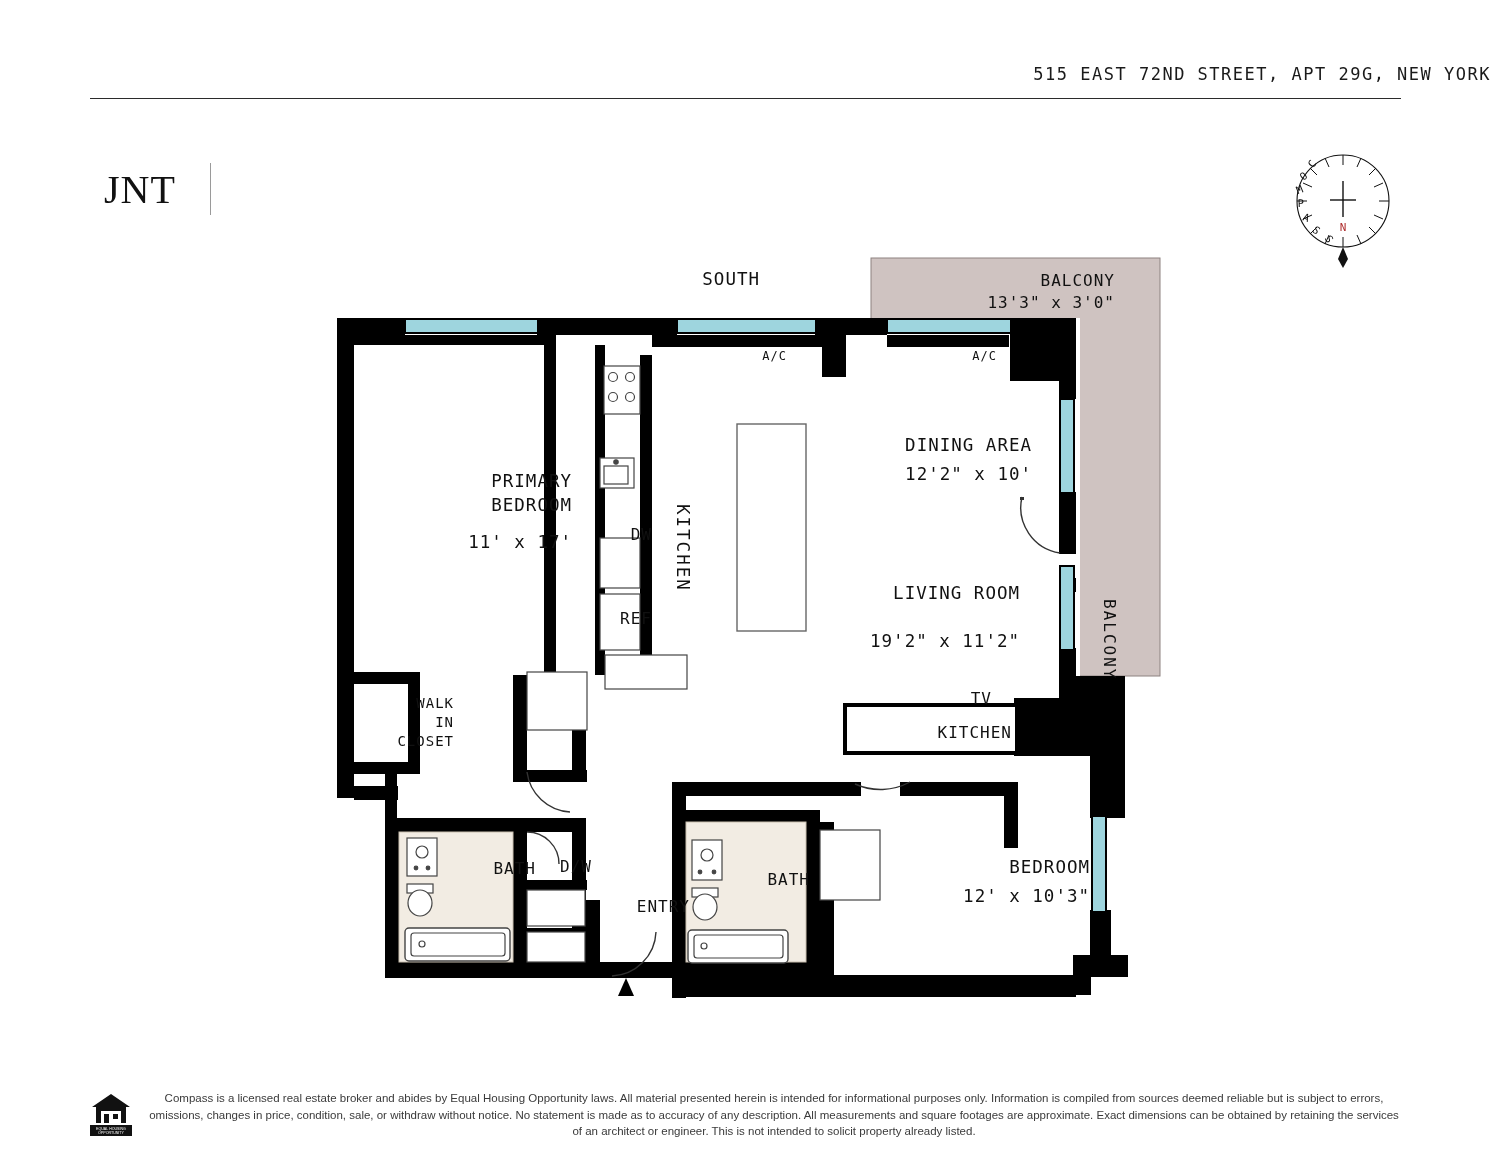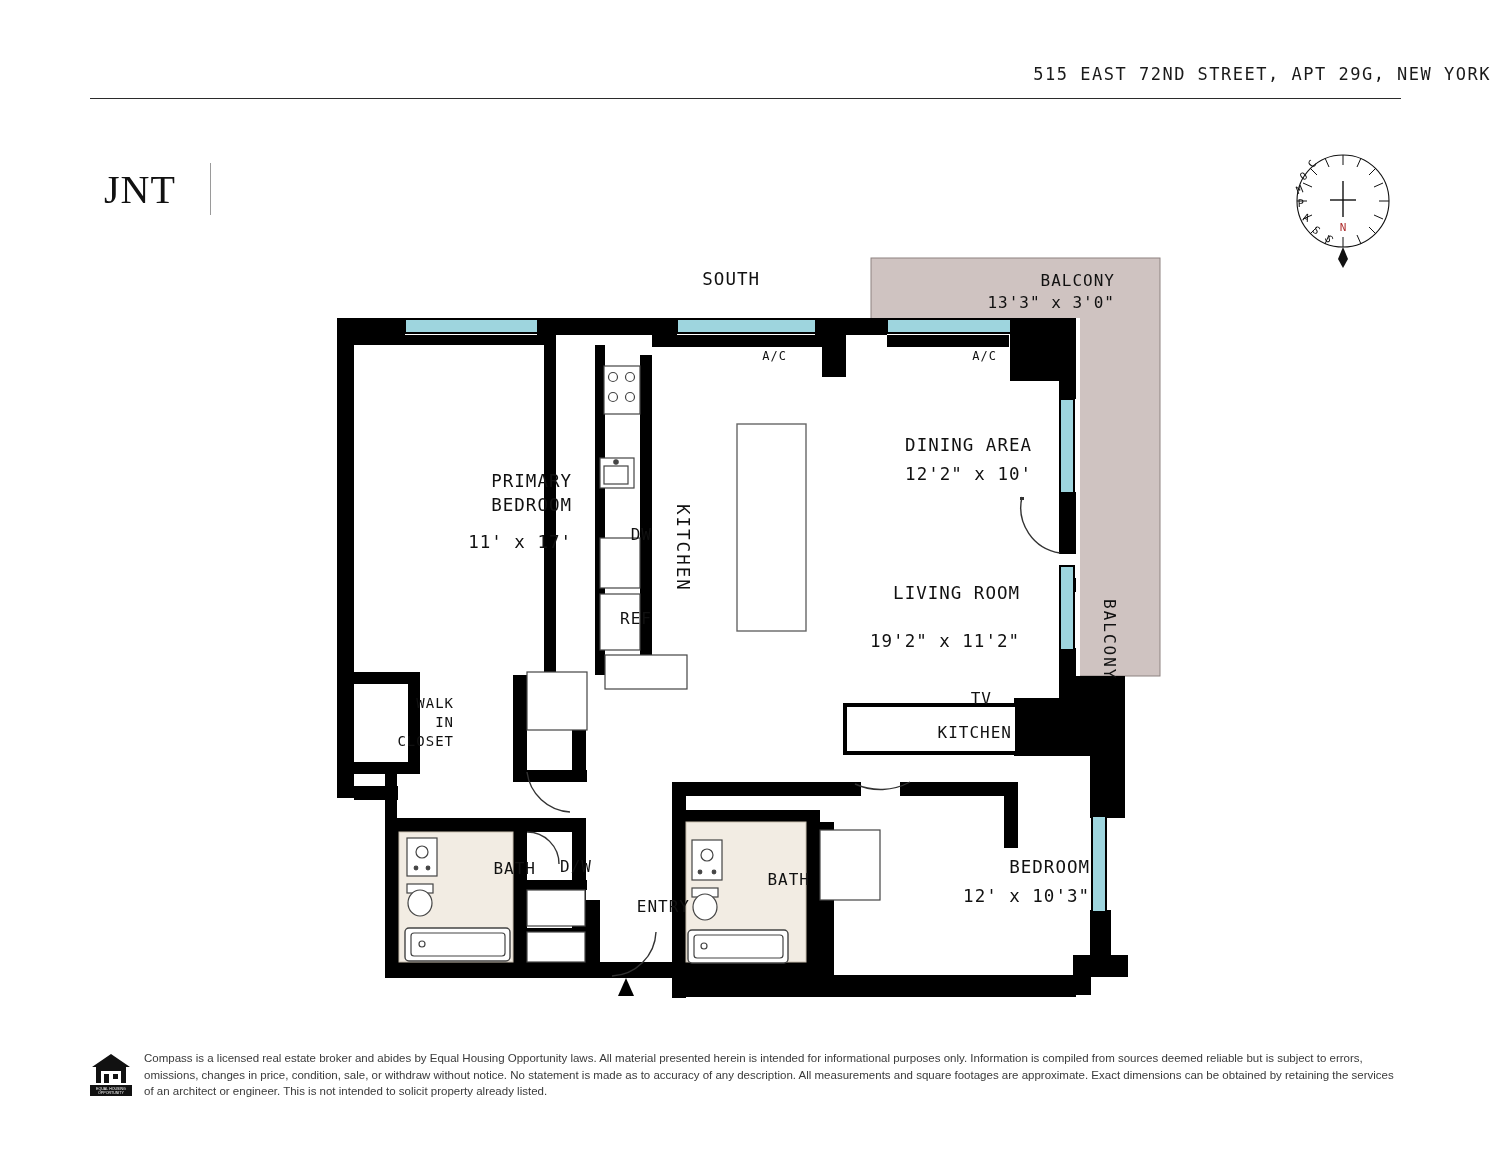--- a/index.html
+++ b/index.html
@@ -104,24 +104,25 @@
   .lbl.vert {
     writing-mode: vertical-rl;
     text-orientation: mixed;
     letter-spacing: 2px;
   }
 
   
   .footer {
     position: absolute;
     left: 90px;
-    top: 1050px;
+    top: 1090px;
     width: 1320px;
     display: flex;
     align-items: flex-start;
+    text-align: center;
   }
   .eho {
     width: 42px;
     height: 46px;
     margin-right: 12px;
     flex: 0 0 auto;
   }
   .footer-text {
     font-family: "Liberation Sans", sans-serif;
     font-size: 11.5px;

